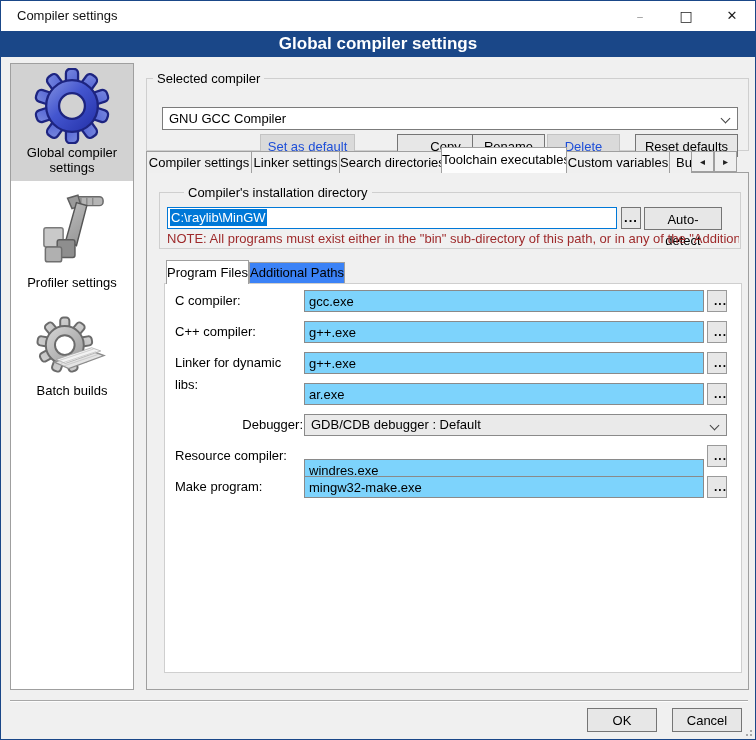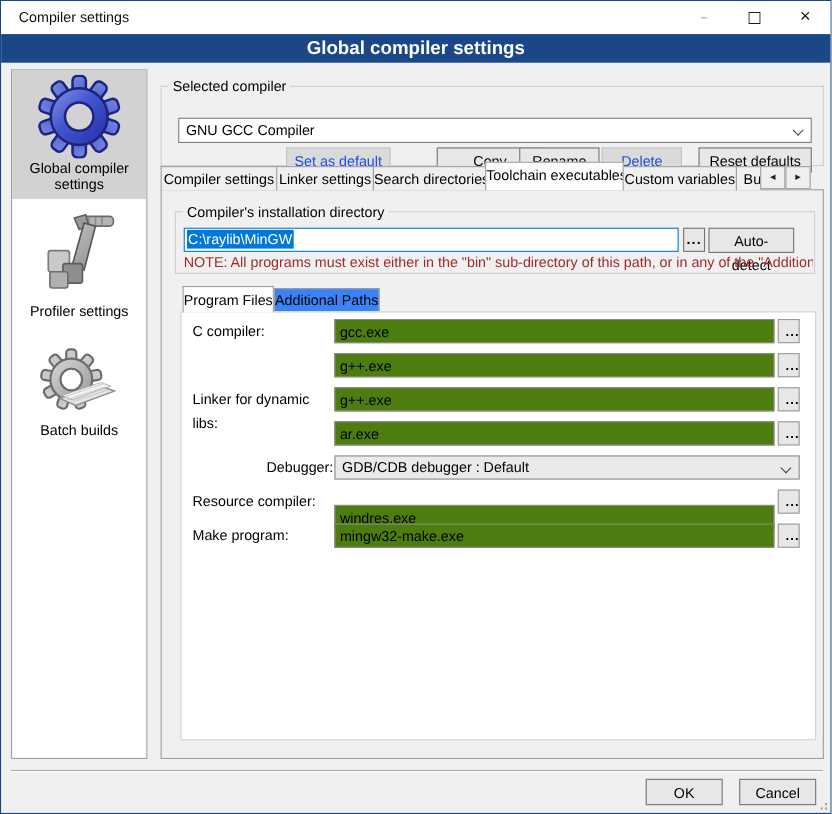--- a/index.html
+++ b/index.html
@@ -59,21 +59,21 @@
   .pathbox .sel{background:#0078d7;color:#fff;padding:1px 1px;}
   .note{position:absolute;left:166px;top:230px;width:572px;height:16px;color:#9e2a2b;
     font-size:13px;white-space:nowrap;overflow:hidden;z-index:4;}
   
   .itab{position:absolute;top:261px;height:21px;background:#3b82f6;border:1px solid #9f9f9f;
     border-bottom:none;font-size:13px;text-align:center;line-height:20px;z-index:4;}
   .itab.selected{top:259px;height:24px;background:#ffffff;z-index:6;line-height:23px;}
   .ipanel{position:absolute;left:163px;top:282px;width:578px;height:390px;background:#fff;
     border:1px solid #cfcfcf;z-index:5;}
   .row-label{position:absolute;left:10px;width:128px;font-size:13px;line-height:22px;color:#000;}
-  .row-input{position:absolute;left:139px;width:400px;height:22px;background:#4d7c0f;
+  .row-input{position:absolute;left:139px;width:400px;height:22px;background:#7dd3fc;
     border:1px solid #8a8a8a;font-family:"Liberation Sans",sans-serif;font-size:13px;padding:0 4px;color:#000;}
   .row-browse{position:absolute;left:542px;width:20px;height:22px;background:#e7e7e7;
     border:1px solid #9a9a9a;font-size:12px;font-weight:bold;text-align:center;line-height:18px;letter-spacing:1px;}
   .row-combo{position:absolute;left:139px;width:423px;height:22px;background:#eaeaea;
     border:1px solid #8a8a8a;font-size:13px;line-height:20px;padding:0 22px 0 6px;}
   
   .sep{position:absolute;left:9px;top:699px;width:738px;height:2px;
     border-top:1px solid #a8a8a8;border-bottom:1px solid #fdfdfd;}
   .ok{left:586px;top:707px;width:70px;height:24px;}
   .cancel{left:671px;top:707px;width:70px;height:24px;}
@@ -193,39 +193,40 @@
   <div class="tab" style="left:250px;width:89px;">Linker settings</div>
   <div class="tab" style="left:338px;width:103px;">Search directories</div>
   <div class="tab selected" style="left:440px;width:126px;">Toolchain executables</div>
   <div class="tab" style="left:565px;width:104px;">Custom variables</div>
   <div class="tab" style="left:668px;width:22px;text-align:left;padding-left:6px;border-right:none;">Builc</div>
   <div class="tabscroll" style="left:690px;">◂</div>
   <div class="tabscroll" style="left:713px;">▸</div>
 
   <div class="tabpage"></div>
 
-  <fieldset style="left:158px;top:184px;width:582px;height:64px;z-index:4;">
+  <fieldset style="left:158px;top:184px;width:582px;height:64px;z-index:4;padding-left:18px;">
     <legend>Compiler's installation directory</legend>
   </fieldset>
   <div class="pathbox">
     <span class="sel">C:\raylib\MinGW</span>
   </div>
   <button class="btn browse" style="left:620px;top:206px;width:20px;height:22px;z-index:4;">...</button>
   <button class="btn" style="left:643px;top:206px;width:78px;z-index:4;">Auto-detect</button>
   <div class="note">NOTE: All programs must exist either in the "bin" sub-directory of this path, or in any of the "Additional</div>
 
   <div class="itab selected" style="left:165px;width:83px;">Program Files</div>
   <div class="itab" style="left:248px;width:96px;">Additional Paths</div>
 
   <div class="ipanel">
 
     <span class="row-label" style="top:6px;">C compiler:</span>
     <input class="row-input" style="top: 6px;" value="gcc.exe">
     <button class="row-browse" style="top:6px;">...</button>
 
+    <span class="row-label" style="top:37px;">C++ compiler:</span>
     <input class="row-input" style="top: 37px;" value="g++.exe">
     <button class="row-browse" style="top:37px;">...</button>
 
     <span class="row-label" style="top:68px;">Linker for dynamic libs:</span>
     <input class="row-input" style="top: 68px;" value="g++.exe">
     <button class="row-browse" style="top:68px;">...</button>
 
     <input class="row-input" style="top: 99px;" value="ar.exe">
     <button class="row-browse" style="top:99px;">...</button>
 

